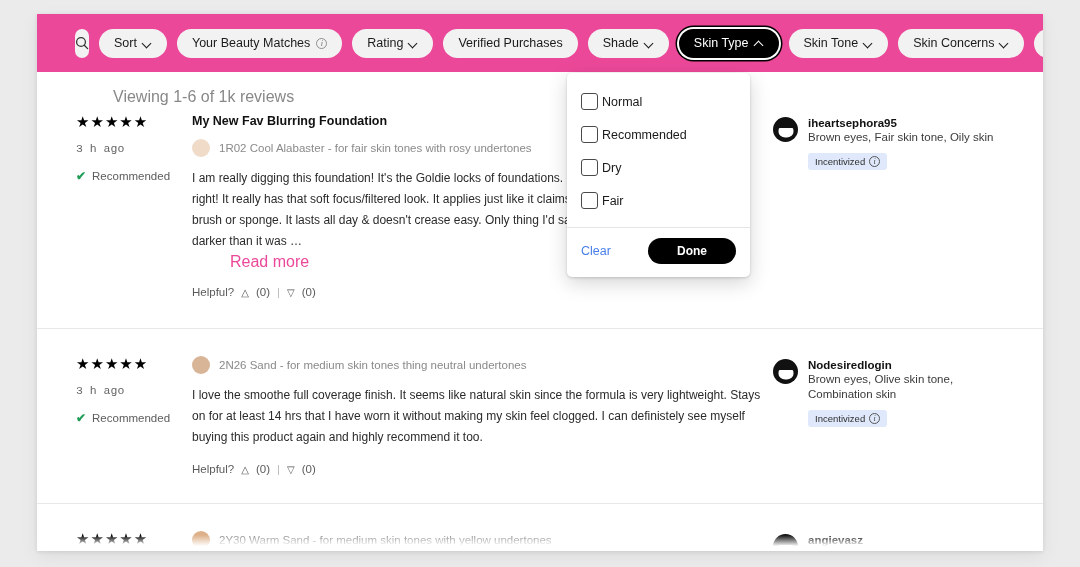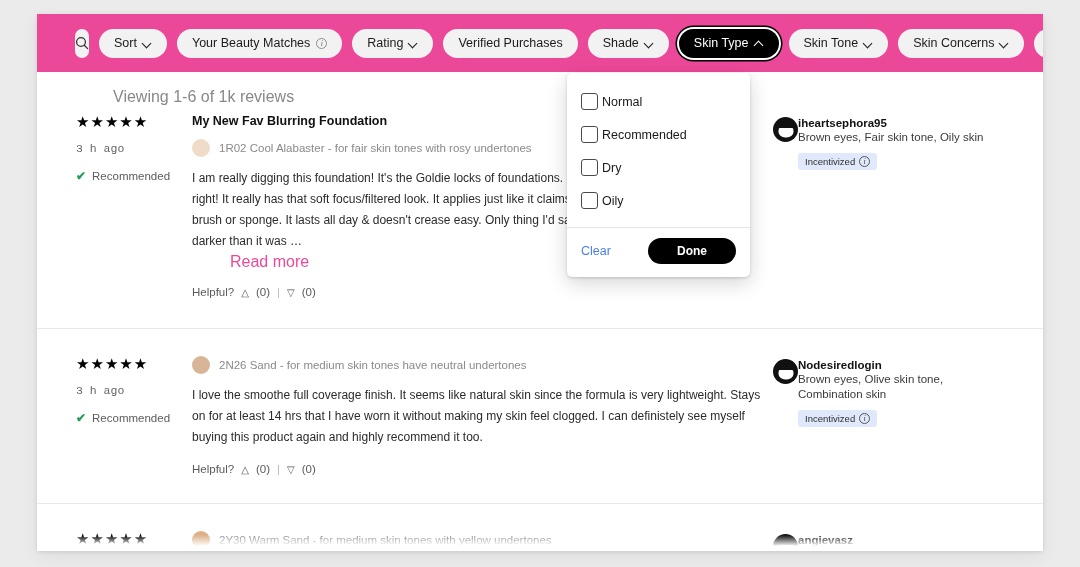--- a/index.html
+++ b/index.html
@@ -124,21 +124,21 @@
   .shade-txt { font-size: 11.5px; color: #8a8a8a; }
   .rbody { font-size: 12px; color: #2b2b2b; line-height: 21px; }
   .readmore { font-size: 16px; color: #ec4899; margin-top: 1px; cursor: pointer; margin-left: 38px; }
   .helpful {
     display: flex; align-items: center; gap: 7px;
     font-size: 11.5px; color: #5a5a5a; margin-top: 15px;
   }
   .tri { font-size: 10px; color: #555; }
   .sep { color: #bbb; }
 
-  .userrow { display: flex; }
+  .userrow { display: flex; gap: 10px; }
   .avatar {
     width: 25px; height: 25px; min-width: 25px; border-radius: 50%;
     background: #111; position: relative; overflow: hidden;
   }
   .avatar .face {
     position: absolute; left: 50%; top: 54%;
     transform: translate(-50%,-50%);
     width: 15px; height: 13px; border-radius: 50% 50% 45% 45%;
     background: #fff;
   }
@@ -263,21 +263,21 @@
             <div class="stars">★★★★★</div>
             <div class="timeago">3 h ago</div>
             <div class="rec">
               <span class="check">✔</span>
               <span>Recommended</span>
             </div>
           </div>
           <div class="col-body">
             <div class="shade-row">
               <span class="swatch" style="background:#d8b597"></span>
-              <span class="shade-txt">2N26 Sand - for medium skin tones have neutral undertones</span>
+              <span class="shade-txt">2N26 Sand - for medium skin tones thing neutral undertones</span>
             </div>
             <div class="rbody">I love the smoothe full coverage finish. It seems like natural skin since the formula is very lightweight. Stays on for at least 14 hrs that I have worn it without making my skin feel clogged. I can definistely see myself buying this product again and highly recommend it too.</div>
             <div class="helpful">
               <span>Helpful?</span>
               <span class="tri">△</span>
               <span>(0)</span>
               <span class="sep">|</span>
               <span class="tri">▽</span>
               <span>(0)</span>
             </div>
@@ -333,21 +333,21 @@
           <div class="dd-option">
             <span class="cbox"></span>
             <span>Recommended</span>
           </div>
           <div class="dd-option">
             <span class="cbox"></span>
             <span>Dry</span>
           </div>
           <div class="dd-option">
             <span class="cbox"></span>
-            <span>Oily</span>
+            <span>Fair</span>
           </div>
         </div>
       <div class="dd-footer">
         <span class="clear-link">Clear</span>
         <button class="done-btn">Done</button>
       </div>
     </div>
 
     <div class="fade"></div>
   </div>

